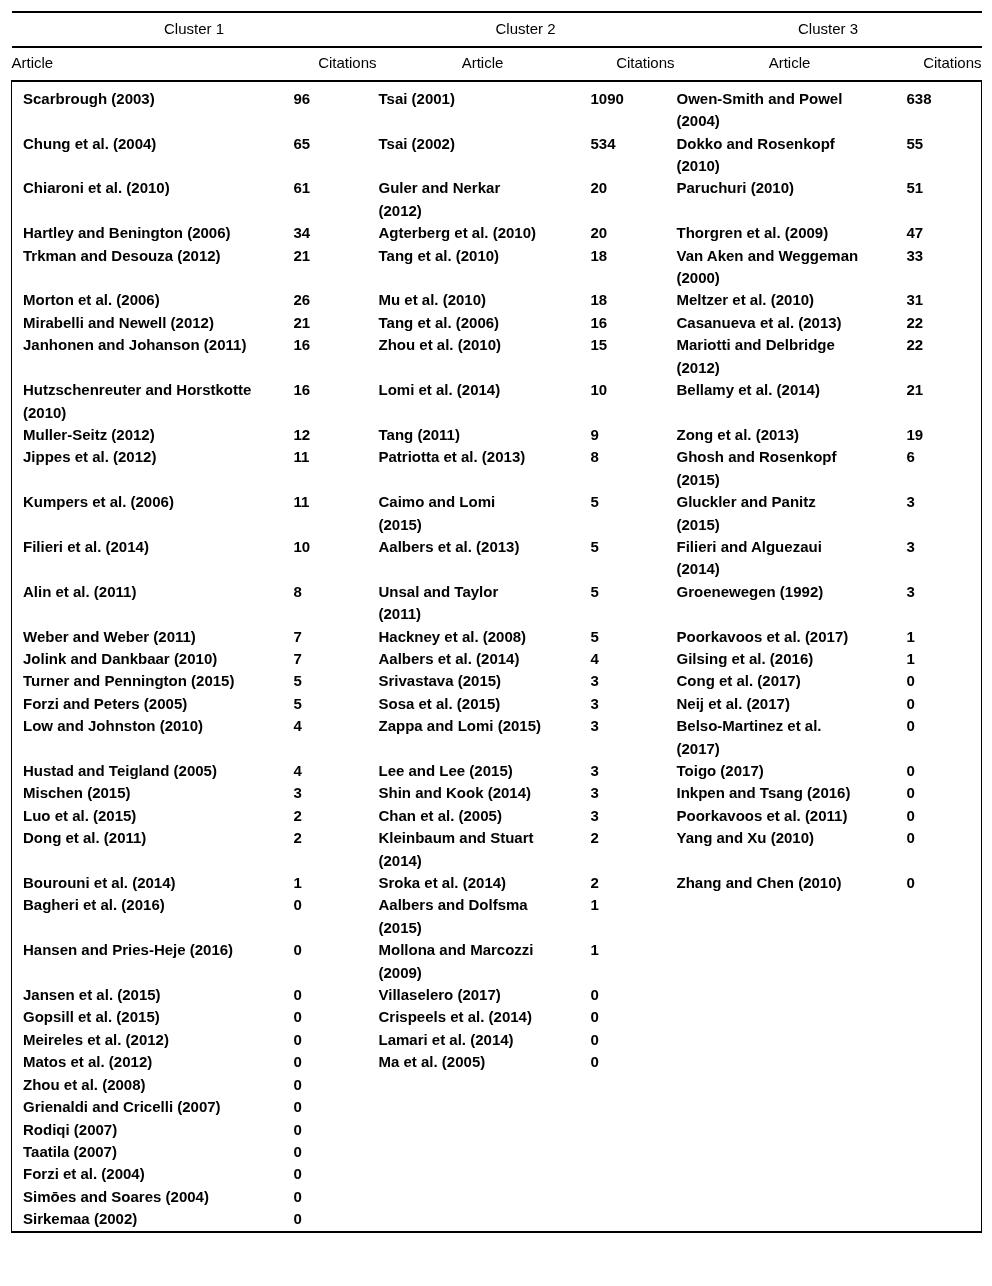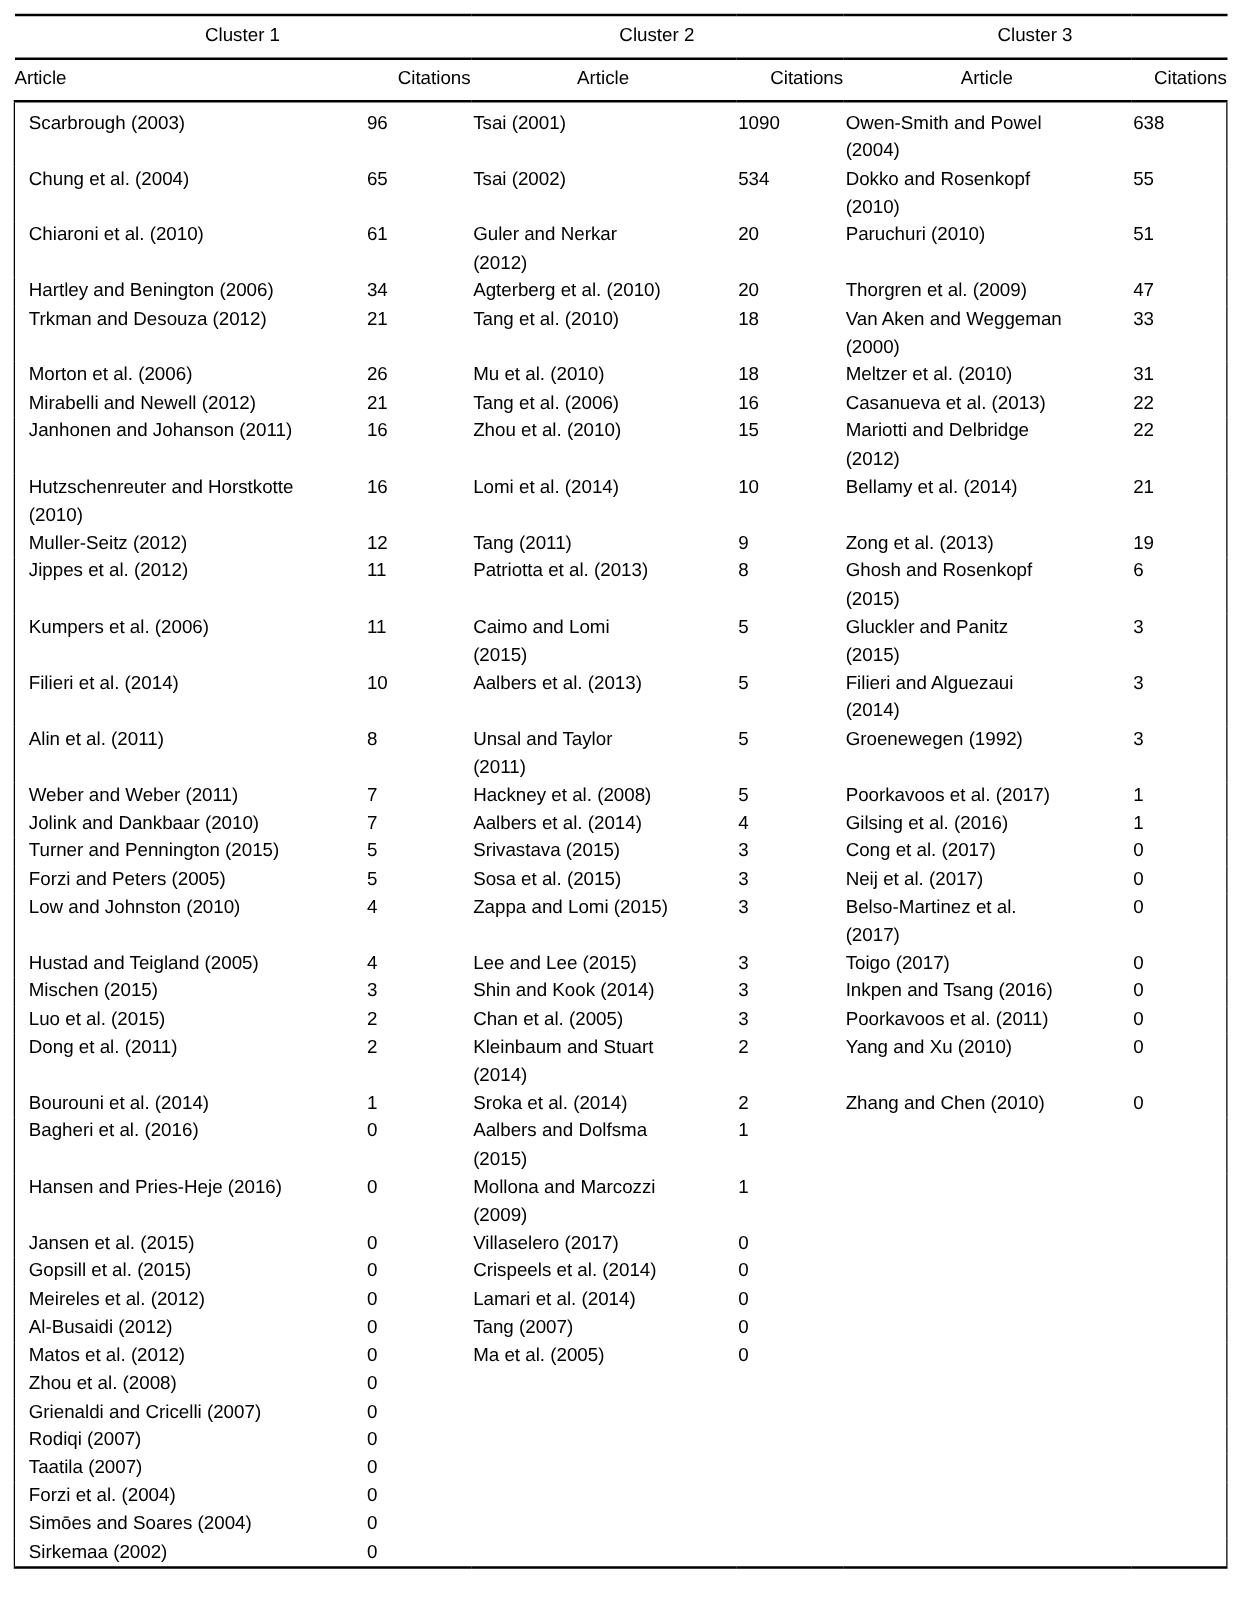--- a/index.html
+++ b/index.html
@@ -46,20 +46,21 @@
     padding: 4px 0 5px 0;
   }
   th.h-article-left  { text-align: left; padding-left: 11px; }
   th.h-article-center{ text-align: center; }
   th.h-cite          { text-align: right; padding-left: 2px; }
 
   tbody {
     border-left: 1px solid #000;
     border-right: 1px solid #000;
     border-bottom: 2.5px solid #000;
+    font-weight: bold;
   }
   tbody td {
     vertical-align: top;
     padding: 0;
     white-space: pre-line;
     overflow: hidden;
   }
   td.col-a0 { padding-left: 11px; }
   td.col-a  { padding-left: 2px; }
   td.col-c  { padding-left: 2px; }
@@ -335,28 +336,20 @@
         </tr>
         <tr>
           <td class="col-a0">Meireles et al. (2012)</td>
           <td class="col-c">0</td>
           <td class="col-a">Lamari et al. (2014)</td>
           <td class="col-c">0</td>
           <td class="col-a"></td>
           <td class="col-c"></td>
         </tr>
         <tr>
-          <td class="col-a0">Al-Busaidi (2012)</td>
-          <td class="col-c">0</td>
-          <td class="col-a">Tang (2007)</td>
-          <td class="col-c">0</td>
-          <td class="col-a"></td>
-          <td class="col-c"></td>
-        </tr>
-        <tr>
           <td class="col-a0">Matos et al. (2012)</td>
           <td class="col-c">0</td>
           <td class="col-a">Ma et al. (2005)</td>
           <td class="col-c">0</td>
           <td class="col-a"></td>
           <td class="col-c"></td>
         </tr>
         <tr>
           <td class="col-a0">Zhou et al. (2008)</td>
           <td class="col-c">0</td>

